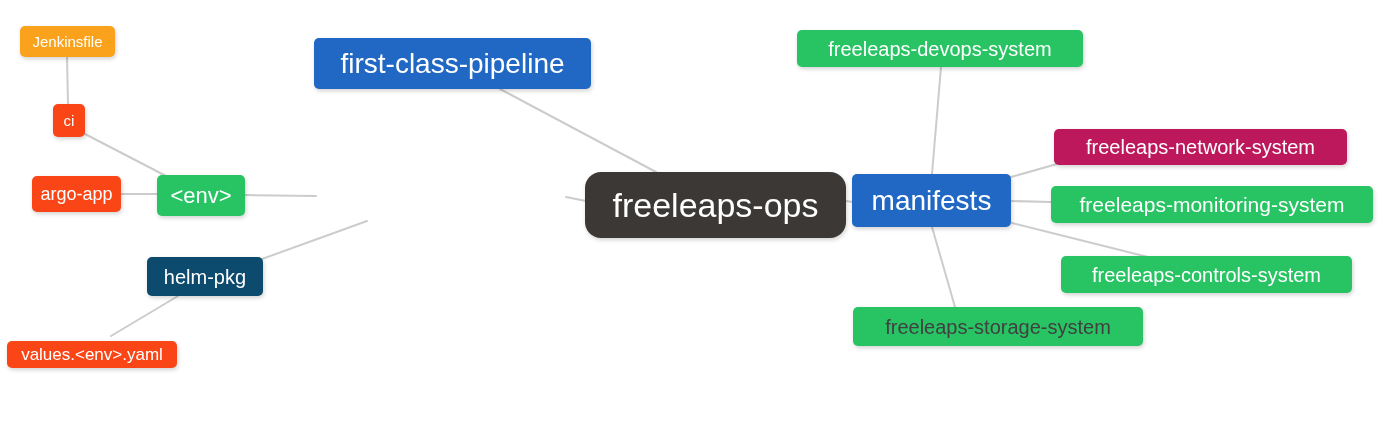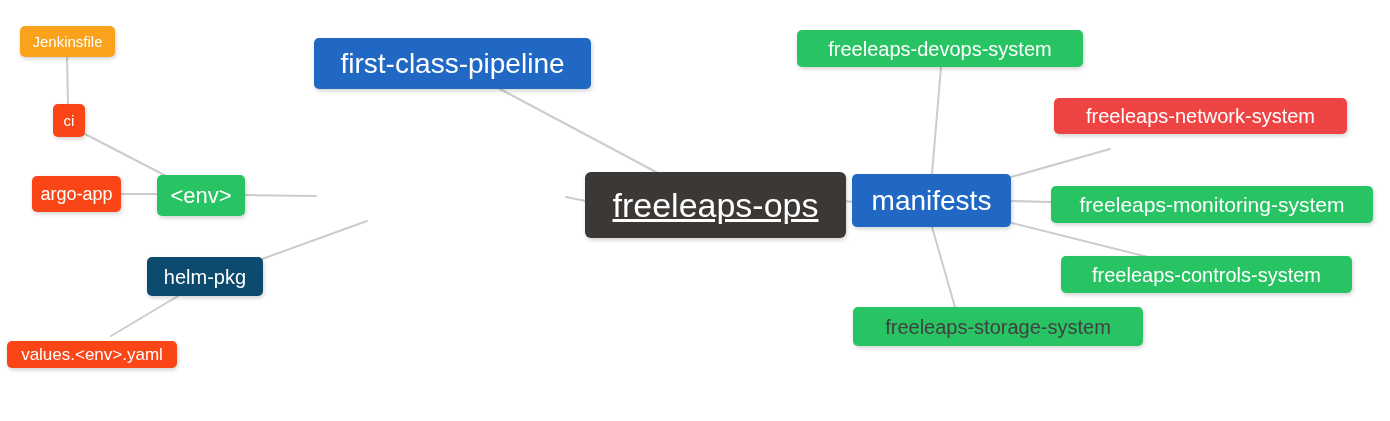--- a/index.html
+++ b/index.html
@@ -9,21 +9,21 @@
     font-family:"Liberation Sans",sans-serif;background:#ffffff;
   }
   svg.edges{position:absolute;left:0;top:0;width:1390px;height:421px;}
   svg.edges line{stroke:#cccccc;stroke-width:2;stroke-linecap:round;}
   .node{
     position:absolute;display:flex;align-items:center;justify-content:center;
     color:#ffffff;border-radius:5px;box-sizing:border-box;white-space:nowrap;
     box-shadow:1px 2px 4px rgba(0,0,0,0.18);cursor:pointer;
     font-family:"Liberation Sans",sans-serif;line-height:1;
   }
-  .node.root{border-radius:6px;text-decoration:underline;}
+  .node.root{border-radius:16px;}
 </style>
 </head>
 <body>
 
 <div class="canvas">
 
   <svg class="edges">
     <line x1="67" y1="57" x2="68" y2="104" stroke="#CCCCCC"></line>
     <line x1="85" y1="134" x2="168" y2="177" stroke="#CCCCCC"></line>
     <line x1="121" y1="194" x2="157" y2="194" stroke="#CCCCCC"></line>
@@ -54,21 +54,21 @@
 
   <div class="node" style="left: 314px; top: 38px; width: 277px; height: 51px; font-size: 28px; background: rgb(32, 104, 196); color: rgb(255, 255, 255);">first-class-pipeline</div>
 
 
   <div class="node root" style="left: 585px; top: 172px; width: 261px; height: 66px; font-size: 34px; background: rgb(59, 56, 54); color: rgb(255, 255, 255);">freeleaps-ops</div>
 
   <div class="node" style="left: 852px; top: 174px; width: 159px; height: 53px; font-size: 28px; background: rgb(32, 104, 196); color: rgb(255, 255, 255);">manifests</div>
 
   <div class="node" style="left: 797px; top: 30px; width: 286px; height: 37px; font-size: 20px; background: rgb(40, 196, 100); color: rgb(255, 255, 255);">freeleaps-devops-system</div>
 
-  <div class="node" style="left: 1054px; top: 98px; width: 293px; height: 36px; font-size: 20px; background: #ef4444; color: rgb(255, 255, 255);">freeleaps-network-system</div>
+  <div class="node" style="left: 1054px; top: 129px; width: 293px; height: 36px; font-size: 20px; background: #be185d; color: rgb(255, 255, 255);">freeleaps-network-system</div>
 
   <div class="node" style="left: 1061px; top: 256px; width: 291px; height: 37px; font-size: 20px; background: rgb(40, 196, 100); color: rgb(255, 255, 255);">freeleaps-controls-system</div>
 
   <div class="node" style="left: 1051px; top: 186px; width: 322px; height: 37px; font-size: 21px; background: rgb(40, 196, 100); color: rgb(255, 255, 255);">freeleaps-monitoring-system</div>
 
   <div class="node" style="left: 853px; top: 307px; width: 290px; height: 39px; font-size: 20px; background: rgb(40, 196, 100); color: #404040;">freeleaps-storage-system</div>
 
 </div>
 
 </body></html>

